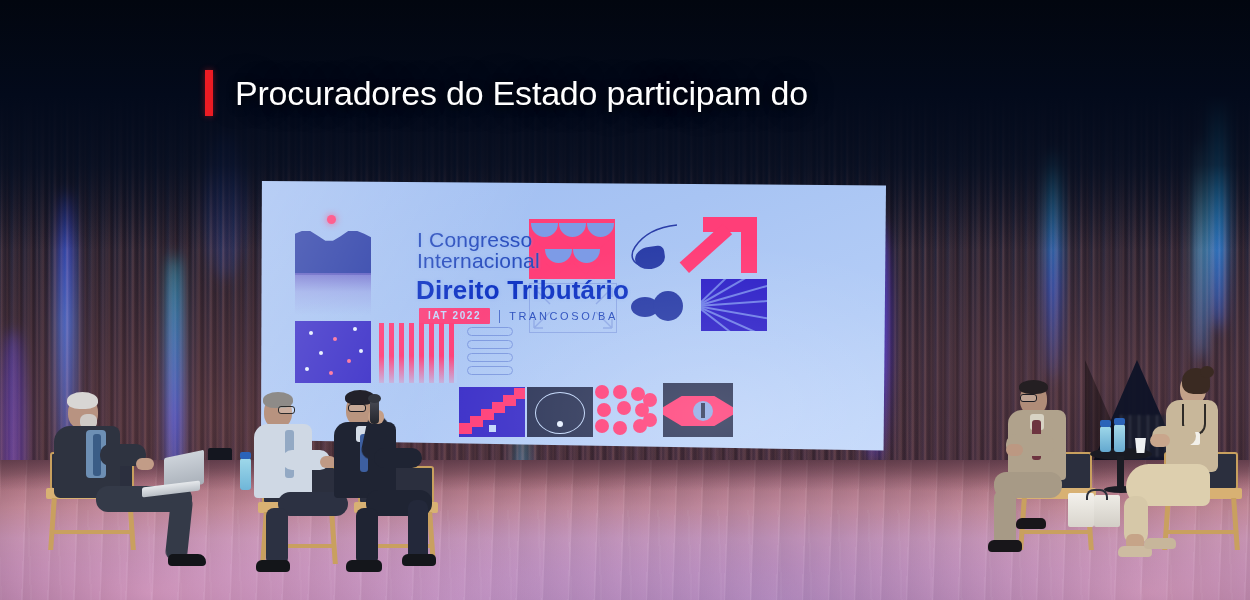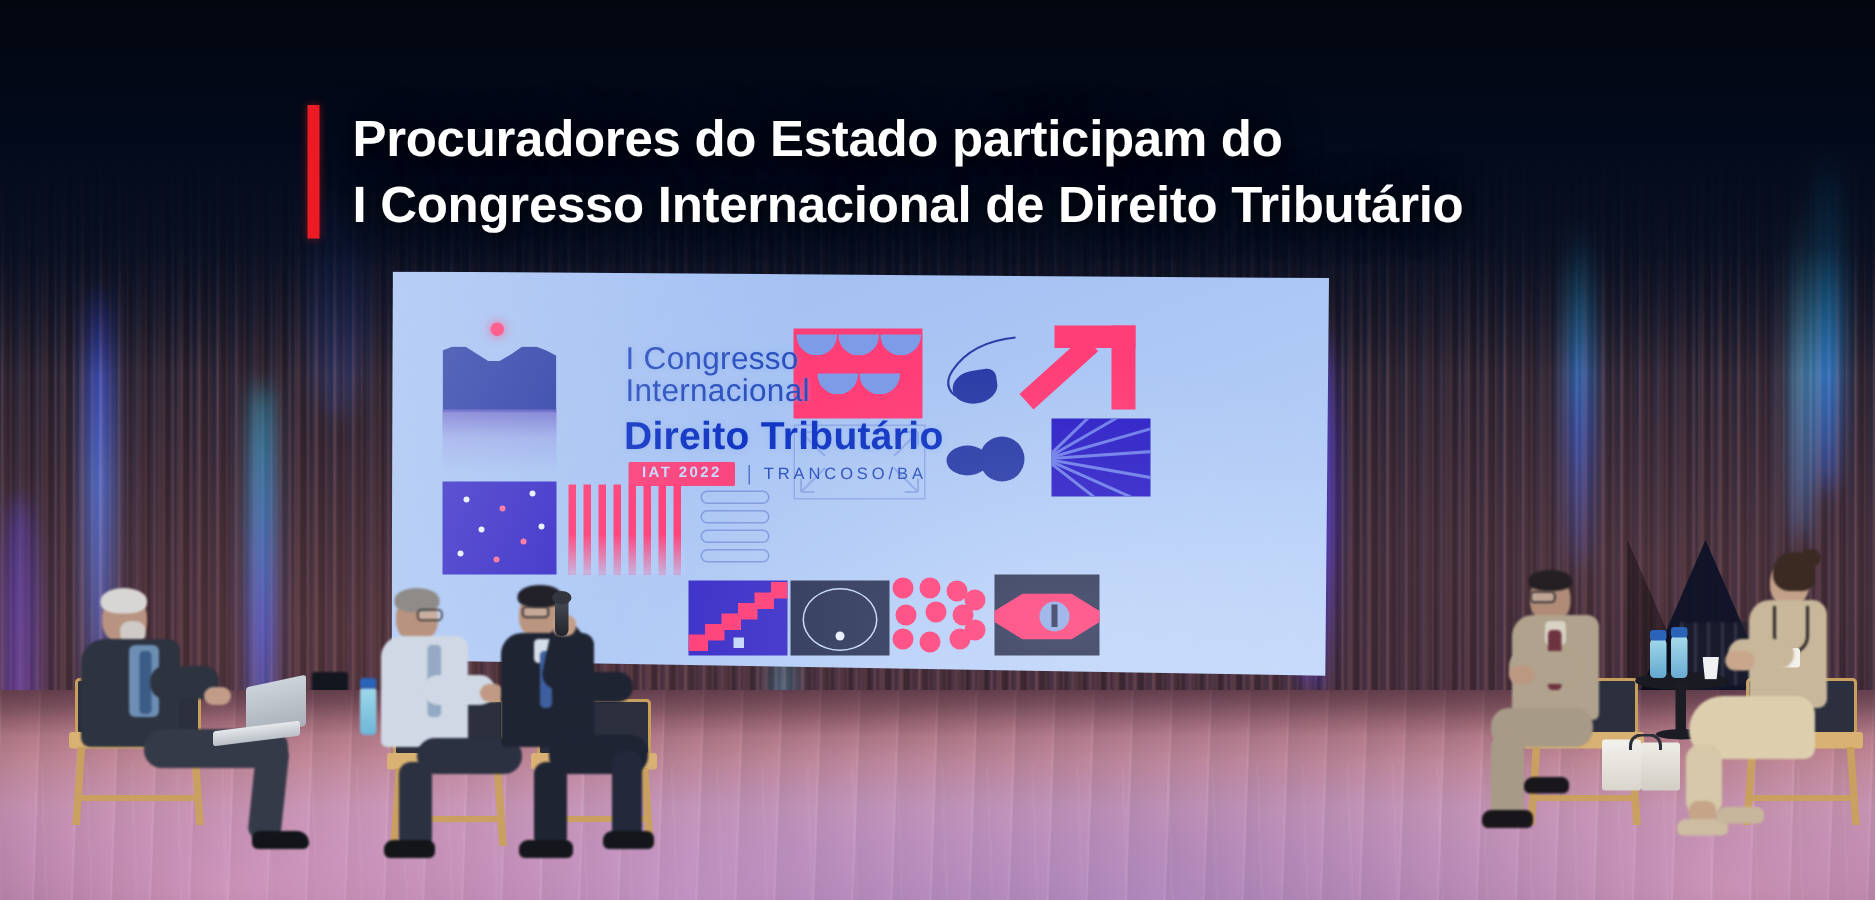--- a/index.html
+++ b/index.html
@@ -314,26 +314,27 @@
   .redbar {
     width: 8px;
     background: #ed1c24;
     flex: 0 0 8px;
     align-self: stretch;
     box-shadow: 0 0 6px rgba(237,28,36,.45);
   }
   .headline {
     color: #ffffff;
     font-size: 34px;
-    font-weight: 700;
+    font-weight: 400;
     line-height: 1.28;
     letter-spacing: -.2px;
     text-shadow: 0 2px 10px rgba(0,0,0,.75), 0 0 26px rgba(0,0,0,.55);
     padding-top: 2px;
     white-space: nowrap;
+    text-align: center;
   }
   .headline span { display:block; }
 </style>
 </head>
 <body>
 
 <div class="stage-banner">
 
   <div class="auditorium">
     <div class="slats"></div>
@@ -636,17 +637,16 @@
     <div class="blob" style="left:0px; top:128px; width:24px; height:48px; background:#d6c8a8; border-radius:10px;"></div>
     <div class="blob" style="left:2px; top:166px; width:18px; height:16px; background:#c6a488; border-radius:6px;"></div>
     <div class="blob" style="left:-6px; top:178px; width:34px; height:11px; background:#cdbca1; border-radius:6px 5px 4px 4px;"></div>
     <div class="blob" style="left:20px; top:170px; width:32px; height:11px; background:#c7b69b; border-radius:6px 5px 4px 4px;"></div>
   </div>
 
   <div class="headline-wrap">
     <div class="redbar"></div>
     <div class="headline">
       <span>Procuradores do Estado participam do</span>
-      <span>I Congresso Internacional de Direito Tributário</span>
     </div>
   </div>
 
 </div>
 
 </body></html>

